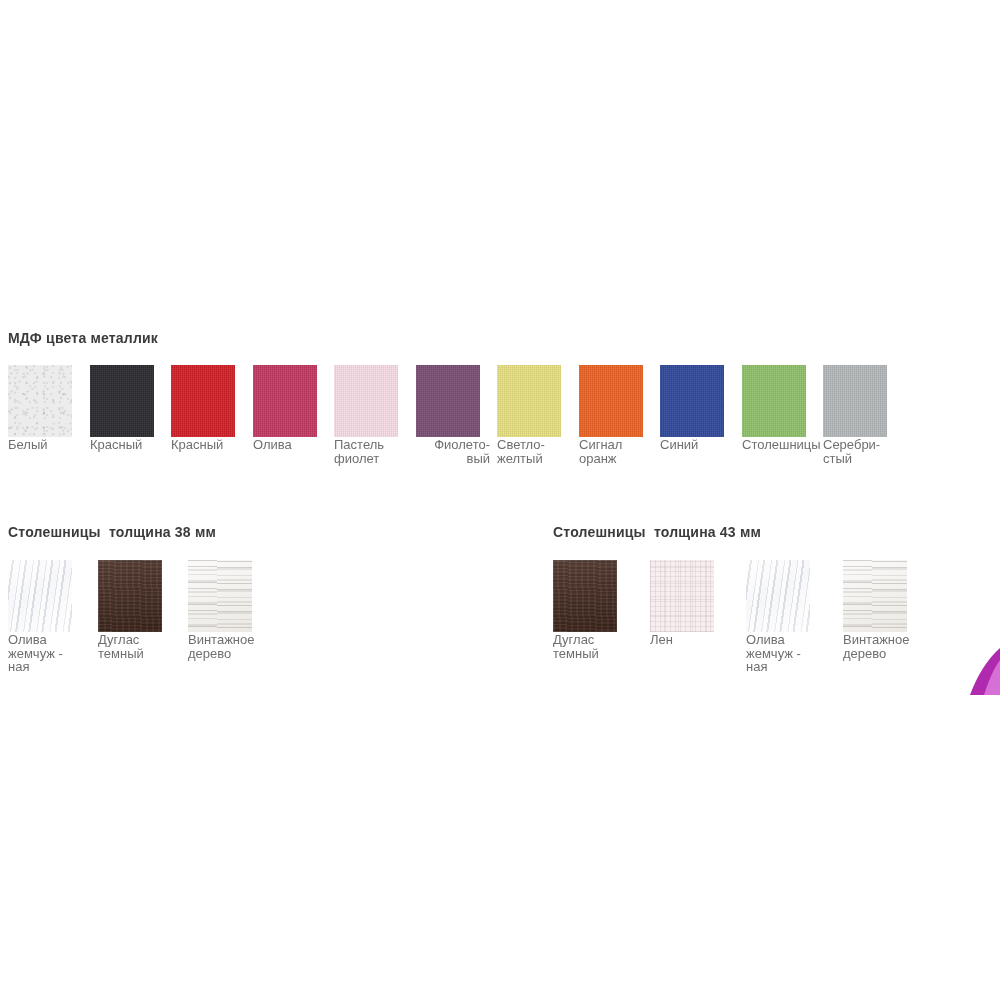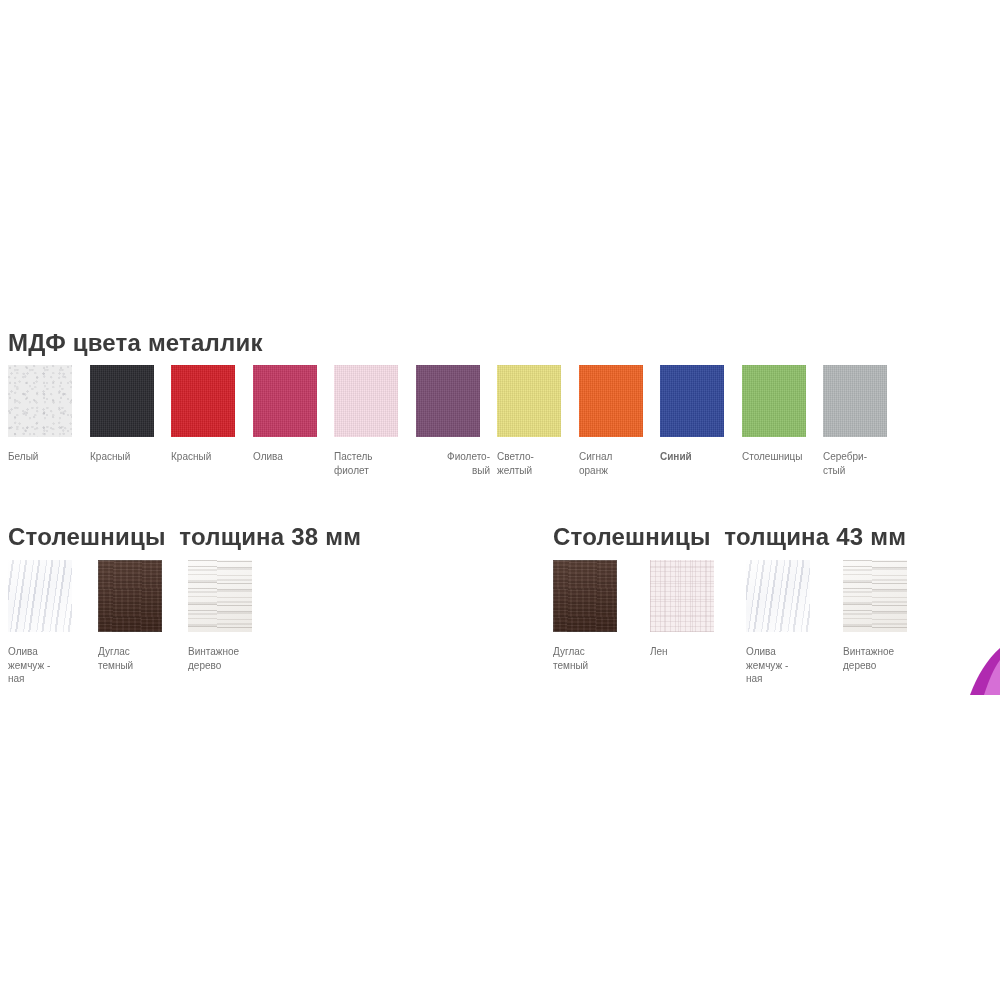--- a/index.html
+++ b/index.html
@@ -14,21 +14,21 @@
     background: #ffffff;
     overflow: hidden;
     font-family: "Liberation Sans", sans-serif;
   }
 
   
   .section-title {
     position: absolute;
     font-family: "Liberation Sans", sans-serif;
     font-weight: bold;
-    font-size: 24px;
+    font-size: 14px;
     letter-spacing: 0.2px;
     color: #3b3b3b;
     white-space: pre;
     line-height: 1;
   }
 
   
   .swatch-row {
     position: absolute;
   }
@@ -41,23 +41,23 @@
     height: 72px;
     box-sizing: border-box;
     position: relative;
     overflow: hidden;
   }
   .swatch-chip.bordered {
     outline: 1px solid rgba(120,120,120,0.35);
     outline-offset: -1px;
   }
   .swatch-label {
-    margin-top: 13px;
+    margin-top: 1px;
     font-family: "Liberation Sans", sans-serif;
-    font-size: 10px;
+    font-size: 13px;
     line-height: 13.5px;
     color: #6f6f6f;
     white-space: pre-line;
     width: 82px;
   }
   .swatch-label.tight { width: 74px; }
 
   
   .tex-speckle::after {
     content: "";
@@ -197,21 +197,21 @@
         <div class="swatch-cell" style="left: 489px;">
           <div class="swatch-chip tex-grain" style="background: rgb(232, 224, 130);"></div>
           <div class="swatch-label tight">Светло-
 желтый</div>
         </div>
         <div class="swatch-cell" style="left: 571px;">
           <div class="swatch-chip tex-grain" style="background: rgb(238, 99, 37);"></div>
           <div class="swatch-label tight">Сигнал
 оранж</div>
         </div>
-        <div class="swatch-cell" style="left: 652px; font-weight: bold;">
+        <div class="swatch-cell" style="left: 652px;">
           <div class="swatch-chip tex-grain" style="background: rgb(50, 73, 154);"></div>
           <div class="swatch-label tight">Синий</div>
         </div>
         <div class="swatch-cell" style="left: 734px;">
           <div class="swatch-chip tex-grain" style="background: rgb(143, 192, 106);"></div>
           <div class="swatch-label tight">Столешницы</div>
         </div>
         <div class="swatch-cell" style="left: 815px;">
           <div class="swatch-chip tex-grain" style="background: rgb(180, 184, 186);"></div>
           <div class="swatch-label tight">Серебри-

